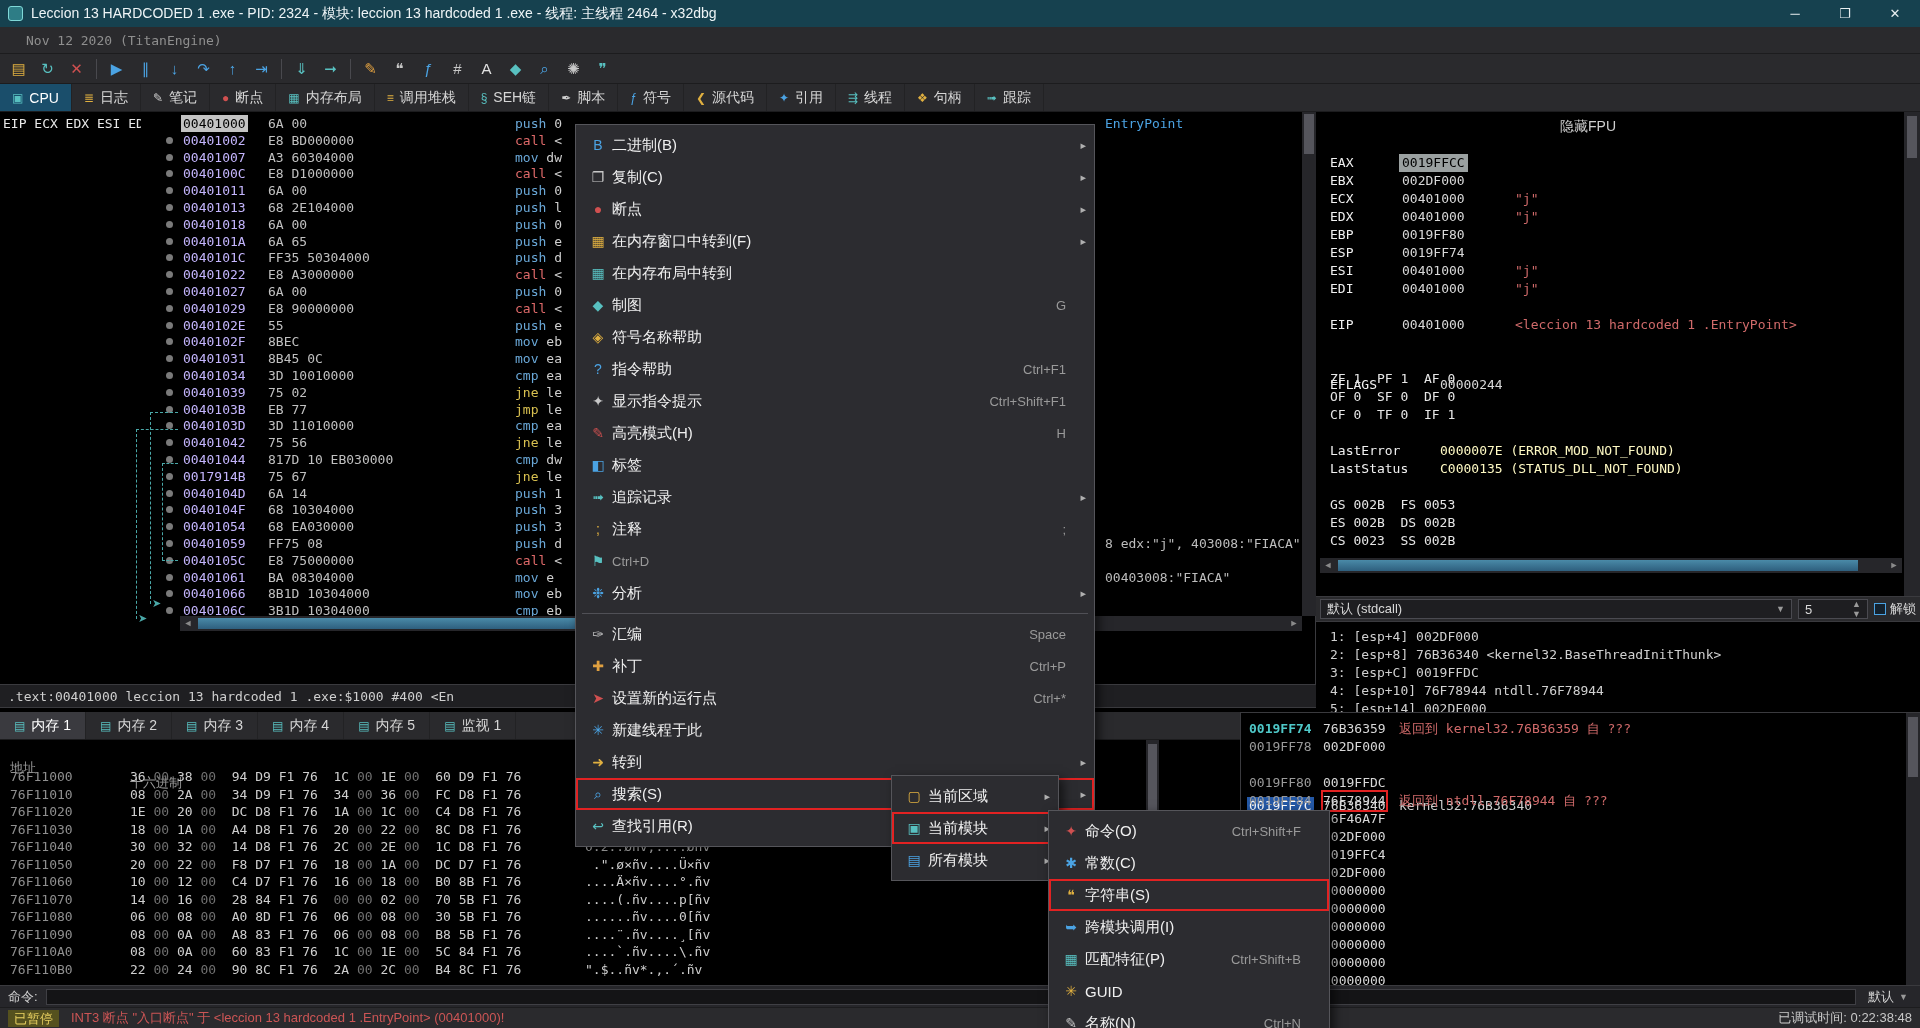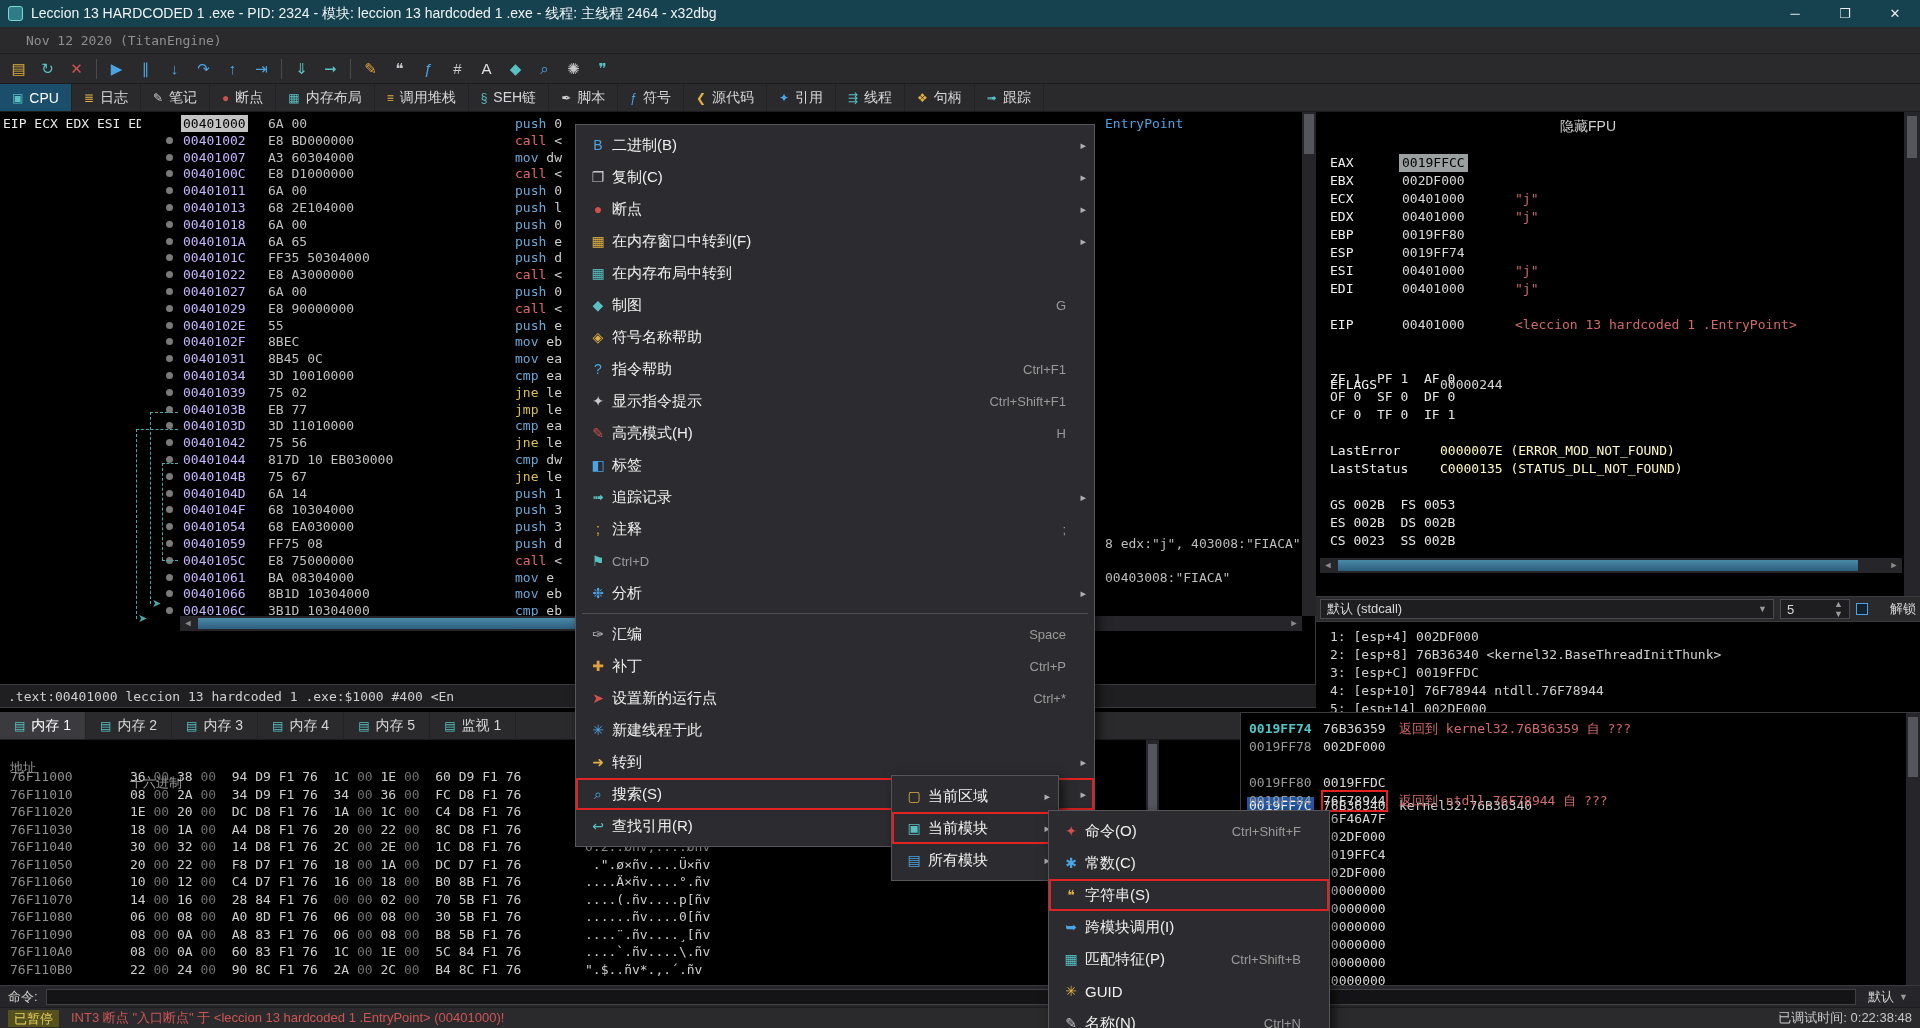--- a/index.html
+++ b/index.html
@@ -63,21 +63,21 @@
   .rpair.orange{color:#fef9c3}
   .rline{color:#e6e6e6}
   
   #callconv{position:absolute;left:1316px;top:596px;width:604px;height:26px;background:#2a2a2d;
             border-top:1px solid #3a3a3e;border-bottom:1px solid #3a3a3e;display:flex;align-items:center;padding:0 4px;gap:6px}
   #cc-combo{flex:1;height:20px;background:#1e1e21;border:1px solid #4a4a50;display:flex;align-items:center;
             padding:0 6px;font-size:13px;color:#d8d8d8;justify-content:space-between}
   #cc-spin{width:70px;height:20px;background:#1e1e21;border:1px solid #4a4a50;display:flex;align-items:center;
            padding:0 6px;font-size:13px;color:#d8d8d8;justify-content:space-between}
   .combo-arrow{color:#9a9a9a;font-size:9px}
-  #cc-unlock{display:flex;align-items:center;gap:22px;font-size:13px;color:#d8d8d8}
+  #cc-unlock{display:flex;align-items:center;gap:4px;font-size:13px;color:#d8d8d8}
   #unlock-box{width:12px;height:12px;border:1px solid #4ba3e3;background:#14222e}
   .arow{position:absolute;left:1330px;height:18px;line-height:18px;font-size:13px;color:#d0d0d0;white-space:pre}
   
   #dumppanel{position:absolute;left:0;top:712px;width:1240px;height:273px;background:#000;border-top:1px solid #3a3a3e}
   #dumptabs{position:absolute;left:0;top:712px;width:1240px;height:28px;background:#2a2a2d;display:flex;border-bottom:1px solid #1c1c1e}
   .dtab{display:flex;align-items:center;gap:6px;padding:0 14px;font-size:14px;color:#d6d6d6;border-right:1px solid #222224}
   .dtab.sel{background:#3a3a3f;color:#fff}
   #dumphead{position:absolute;top:744px;height:18px;font-size:13px;color:#9a9a9a;white-space:pre}
   .mrow{position:absolute;height:17px;line-height:17px;font-size:13px;white-space:pre}
   .maddr{position:absolute;left:10px;color:#8f8f8f}
@@ -237,21 +237,21 @@
         <div class="drow" style="top: 188px;"><span class="bpdot"></span><span class="daddr">00401029</span><span class="dbytes">E8 90000000</span><span class="dinstr"><span style="color: rgb(224, 106, 106);">call</span><span style="color: rgb(207, 207, 207);"> &lt;</span></span></div>
         <div class="drow" style="top: 205px;"><span class="bpdot"></span><span class="daddr">0040102E</span><span class="dbytes">55</span><span class="dinstr"><span style="color: rgb(106, 168, 216);">push</span><span style="color: rgb(207, 207, 207);"> e</span></span></div>
         <div class="drow" style="top: 221px;"><span class="bpdot"></span><span class="daddr">0040102F</span><span class="dbytes">8BEC</span><span class="dinstr"><span style="color: rgb(106, 168, 216);">mov</span><span style="color: rgb(207, 207, 207);"> eb</span></span></div>
         <div class="drow" style="top: 238px;"><span class="bpdot"></span><span class="daddr">00401031</span><span class="dbytes">8B45 0C</span><span class="dinstr"><span style="color: rgb(106, 168, 216);">mov</span><span style="color: rgb(207, 207, 207);"> ea</span></span></div>
         <div class="drow" style="top: 255px;"><span class="bpdot"></span><span class="daddr">00401034</span><span class="dbytes">3D 10010000</span><span class="dinstr"><span style="color: rgb(106, 168, 216);">cmp</span><span style="color: rgb(207, 207, 207);"> ea</span></span></div>
         <div class="drow" style="top: 272px;"><span class="bpdot"></span><span class="daddr">00401039</span><span class="dbytes">75 02</span><span class="dinstr"><span style="color: rgb(216, 192, 80);">jne</span><span style="color: rgb(207, 207, 207);"> le</span></span></div>
         <div class="drow" style="top: 289px;"><span class="bpdot"></span><span class="daddr">0040103B</span><span class="dbytes">EB 77</span><span class="dinstr"><span style="color: rgb(216, 192, 80);">jmp</span><span style="color: rgb(207, 207, 207);"> le</span></span></div>
         <div class="drow" style="top: 305px;"><span class="bpdot"></span><span class="daddr">0040103D</span><span class="dbytes">3D 11010000</span><span class="dinstr"><span style="color: rgb(106, 168, 216);">cmp</span><span style="color: rgb(207, 207, 207);"> ea</span></span></div>
         <div class="drow" style="top: 322px;"><span class="bpdot"></span><span class="daddr">00401042</span><span class="dbytes">75 56</span><span class="dinstr"><span style="color: rgb(216, 192, 80);">jne</span><span style="color: rgb(207, 207, 207);"> le</span></span></div>
         <div class="drow" style="top: 339px;"><span class="bpdot"></span><span class="daddr">00401044</span><span class="dbytes">817D 10 EB030000</span><span class="dinstr"><span style="color: rgb(106, 168, 216);">cmp</span><span style="color: rgb(207, 207, 207);"> dw</span></span></div>
-        <div class="drow" style="top: 356px;"><span class="bpdot"></span><span class="daddr">0040104B</span><span class="dbytes">75 67</span><span class="dinstr"><span style="color: rgb(216, 192, 80);">jne</span><span style="color: rgb(207, 207, 207);"> le</span></span></div>
+        <div class="drow" style="top: 356px;"><span class="bpdot"></span><span class="daddr">0017914B</span><span class="dbytes">75 67</span><span class="dinstr"><span style="color: rgb(216, 192, 80);">jne</span><span style="color: rgb(207, 207, 207);"> le</span></span></div>
         <div class="drow" style="top: 373px;"><span class="bpdot"></span><span class="daddr">0040104D</span><span class="dbytes">6A 14</span><span class="dinstr"><span style="color: rgb(106, 168, 216);">push</span><span style="color: rgb(207, 207, 207);"> 1</span></span></div>
         <div class="drow" style="top: 389px;"><span class="bpdot"></span><span class="daddr">0040104F</span><span class="dbytes">68 10304000</span><span class="dinstr"><span style="color: rgb(106, 168, 216);">push</span><span style="color: rgb(207, 207, 207);"> 3</span></span></div>
         <div class="drow" style="top: 406px;"><span class="bpdot"></span><span class="daddr">00401054</span><span class="dbytes">68 EA030000</span><span class="dinstr"><span style="color: rgb(106, 168, 216);">push</span><span style="color: rgb(207, 207, 207);"> 3</span></span></div>
         <div class="drow" style="top: 423px;"><span class="bpdot"></span><span class="daddr">00401059</span><span class="dbytes">FF75 08</span><span class="dinstr"><span style="color: rgb(106, 168, 216);">push</span><span style="color: rgb(207, 207, 207);"> d</span></span><span class="dcomment">8 edx:"j", 403008:"FIACA"</span></div>
         <div class="drow" style="top: 440px;"><span class="bpdot"></span><span class="daddr">0040105C</span><span class="dbytes">E8 75000000</span><span class="dinstr"><span style="color: rgb(224, 106, 106);">call</span><span style="color: rgb(207, 207, 207);"> &lt;</span></span></div>
         <div class="drow" style="top: 457px;"><span class="bpdot"></span><span class="daddr">00401061</span><span class="dbytes">BA 08304000</span><span class="dinstr"><span style="color: rgb(106, 168, 216);">mov</span><span style="color: rgb(207, 207, 207);"> e</span></span><span class="dcomment">00403008:"FIACA"</span></div>
         <div class="drow" style="top: 473px;"><span class="bpdot"></span><span class="daddr">00401066</span><span class="dbytes">8B1D 10304000</span><span class="dinstr"><span style="color: rgb(106, 168, 216);">mov</span><span style="color: rgb(207, 207, 207);"> eb</span></span></div>
         <div class="drow" style="top: 490px;"><span class="bpdot"></span><span class="daddr">0040106C</span><span class="dbytes">3B1D 10304000</span><span class="dinstr"><span style="color: rgb(106, 168, 216);">cmp</span><span style="color: rgb(207, 207, 207);"> eb</span></span></div>
       </div>
   </div>

